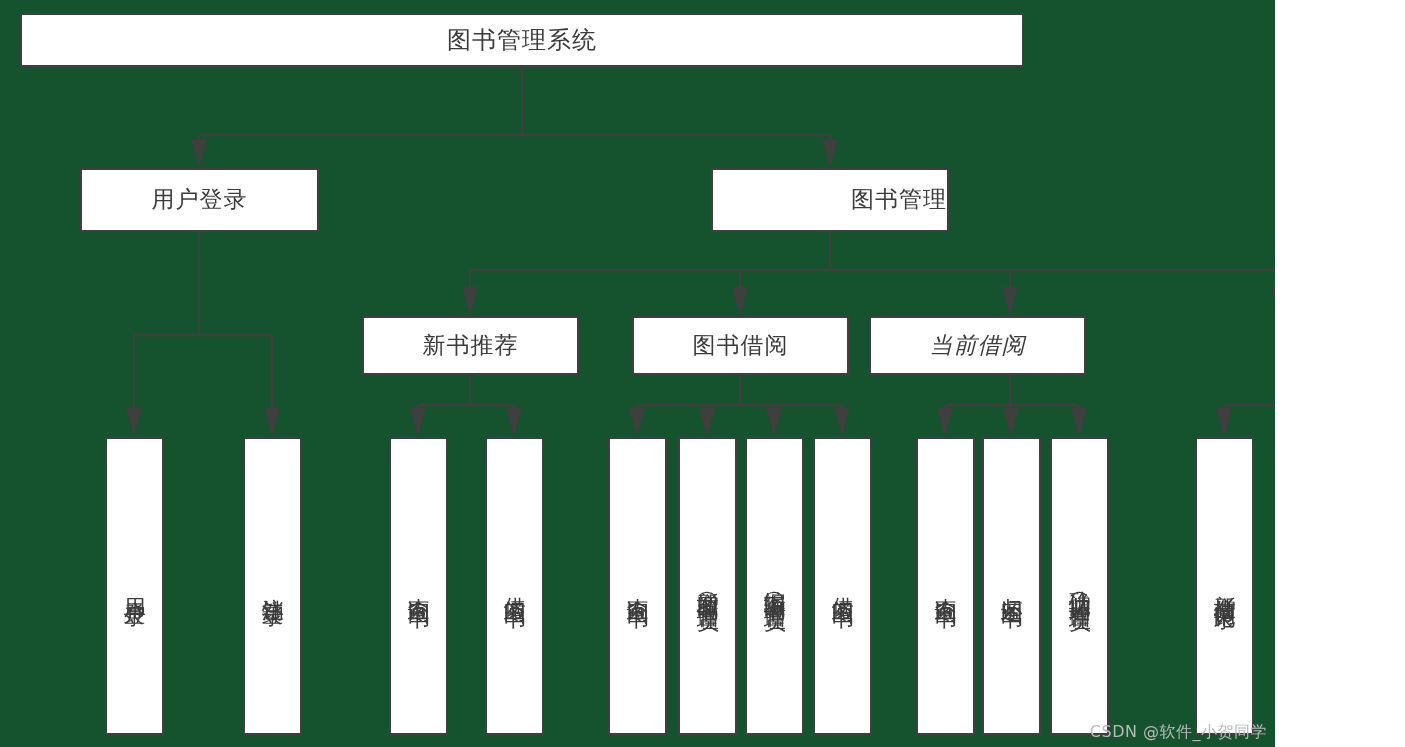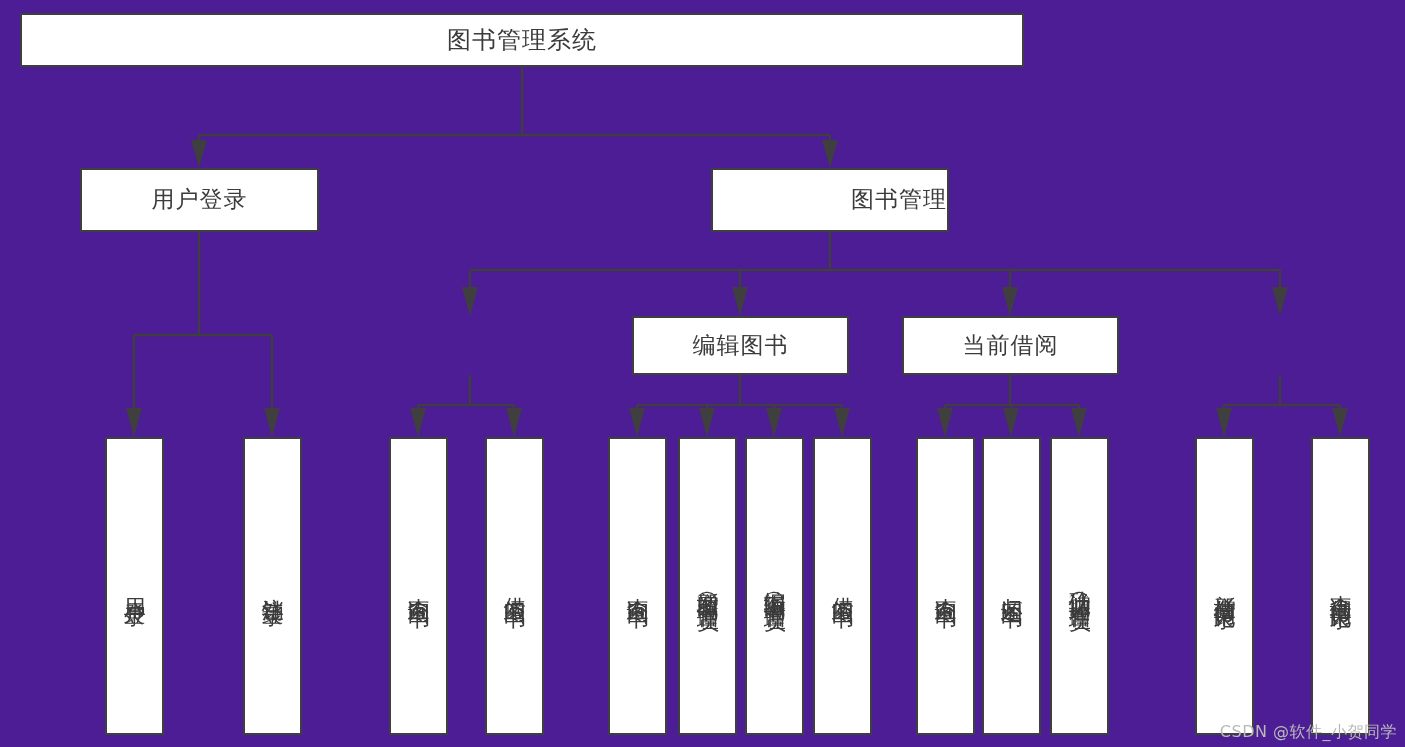--- a/index.html
+++ b/index.html
@@ -2,23 +2,23 @@
 <html><head>
 <meta charset="utf-8">
 <style>
   html,body{margin:0;padding:0;background:#ffffff;}
   body{
     font-family:"DejaVu Sans","Liberation Sans",sans-serif;
     color:#3b3b3b;
   }
   #canvas{
     position:relative;
-    width:1405px;
+    width:1275px;
     height:747px;
-    background:#4c1d95;
+    background:#14532d;
     overflow:hidden;
   }
   
   .node{
     position:absolute;
     box-sizing:border-box;
     background:#ffffff;
     border:2px solid #3f3f3f;
     display:flex;
     align-items:center;
@@ -147,26 +147,29 @@
   </div>
 
   <div class="node h" style="left:80px;top:168px;width:239px;height:64px;">
     <span class="txt">用户登录</span>
   </div>
 
   <div class="node h" style="left:711px;top:168px;width:238px;height:64px;justify-content:flex-end;">
     <span class="txt">图书管理</span>
   </div>
 
+  <div class="node h" style="left:362px;top:316px;width:217px;height:59px;">
+    <span class="txt">新书推荐</span>
+  </div>
 
   <div class="node h" style="left:632px;top:316px;width:217px;height:59px;">
-    <span class="txt">编辑图书</span>
-  </div>
-
-  <div class="node h" style="left:902px;top:316px;width:217px;height:59px;">
+    <span class="txt">图书借阅</span>
+  </div>
+
+  <div class="node h" style="left:869px;top:316px;width:217px;height:59px;font-style:italic;">
     <span class="txt">当前借阅</span>
   </div>
 
 
   <div class="node v" style="left:105px;top:437px;width:59px;height:298px;">
     <span class="txt">用户登录</span>
   </div>
 
   <div class="node v" style="left:243px;top:437px;width:59px;height:298px;">
     <span class="txt">注销登录</span>

